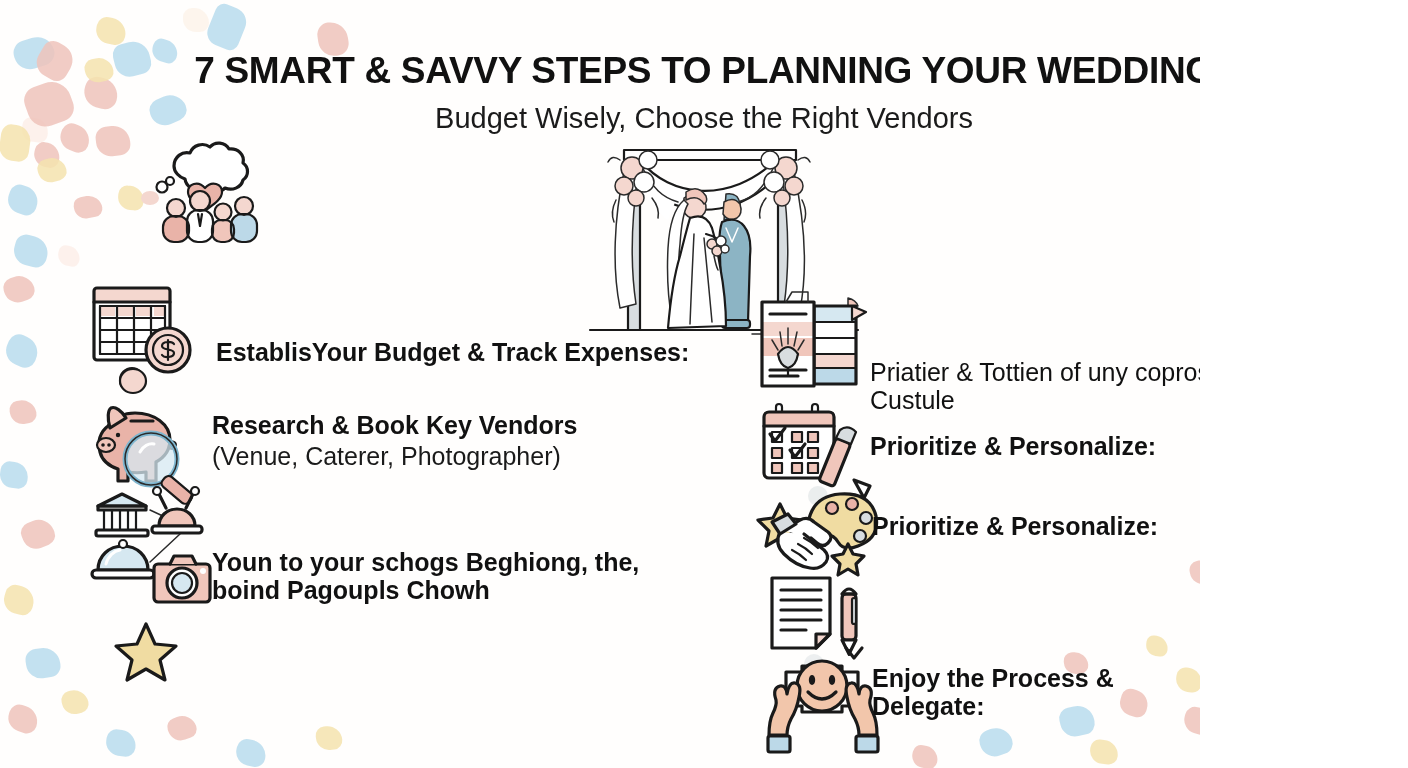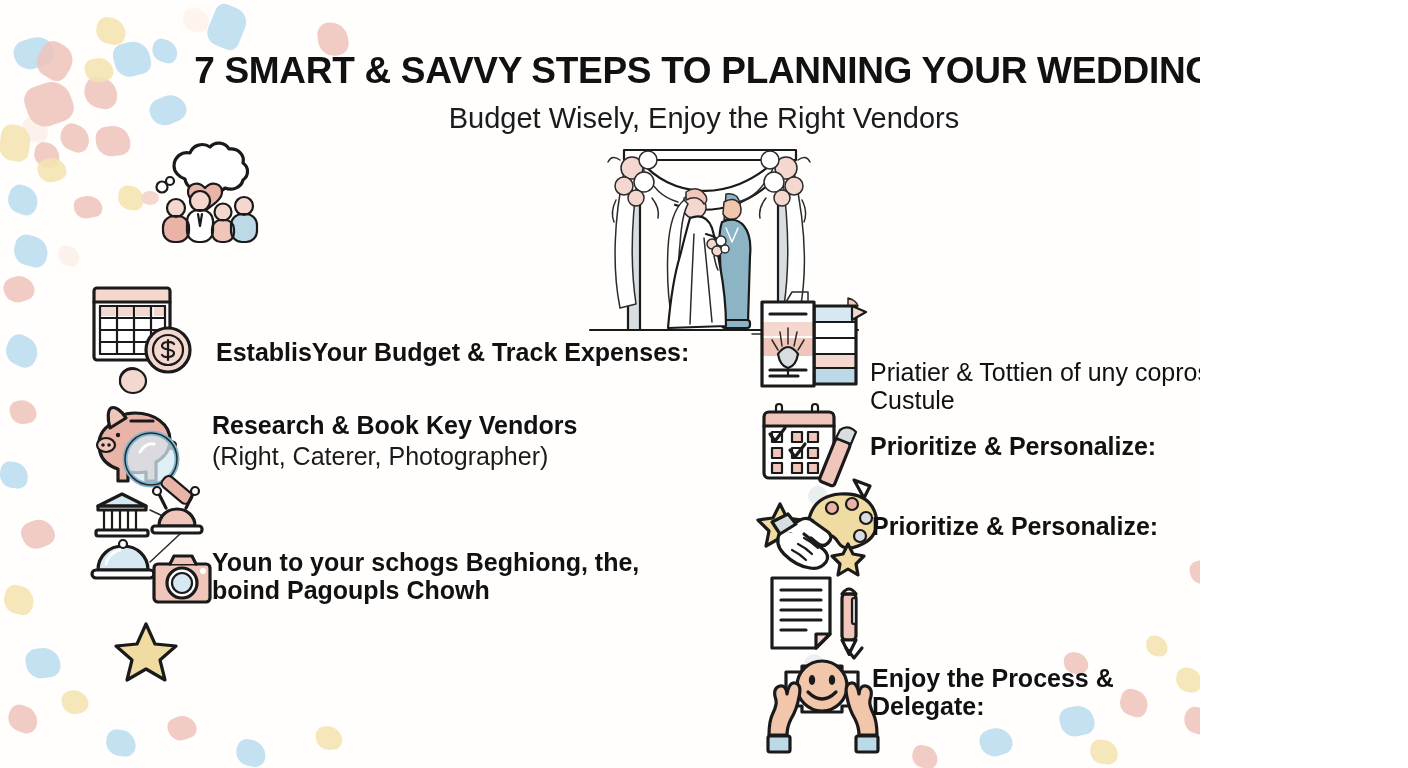--- a/index.html
+++ b/index.html
@@ -157,21 +157,21 @@
       <div class="confetti" style="left: 1252px; top: 736px; width: 30px; height: 26px; background: rgb(184, 220, 237); border-radius: 10px 16px 10px 14px; transform: rotate(-16deg);"></div>
       <div class="confetti" style="left: 1090px; top: 740px; width: 28px; height: 24px; background: rgb(245, 227, 174); border-radius: 9px 15px 9px 13px; transform: rotate(5deg);"></div>
       <div class="confetti" style="left: 980px; top: 728px; width: 32px; height: 28px; background: rgb(184, 220, 237); border-radius: 11px 17px 11px 15px; transform: rotate(-19deg);"></div>
       <div class="confetti" style="left: 912px; top: 746px; width: 26px; height: 22px; background: rgb(238, 195, 187); border-radius: 9px 15px 9px 13px; transform: rotate(13deg);"></div>
       <div class="confetti" style="left: 1064px; top: 652px; width: 24px; height: 22px; background: rgb(238, 195, 187); border-radius: 8px 14px 8px 12px; transform: rotate(-6deg);"></div>
       <div class="confetti" style="left: 1146px; top: 636px; width: 22px; height: 20px; background: rgb(245, 227, 174); border-radius: 7px 13px 7px 11px; transform: rotate(9deg);"></div>
     </div>
 
   <div id="title-block">
     <div id="main-title">7 SMART &amp; SAVVY STEPS TO PLANNING YOUR WEDDING</div>
-    <div id="subtitle">Budget Wisely, Enjoy the Right Vendors</div>
+    <div id="subtitle">Budget Wisely, Choose the Right Vendors</div>
   </div>
 
   <div class="icon-box" style="left:132px; top:140px;">
     <svg width="140" height="110" viewBox="0 0 140 110">
 
       <ellipse cx="18" cy="58" rx="9" ry="7" class="fl-pinkl"></ellipse>
       <circle cx="30" cy="47" r="5.5" class="fl-white"></circle>
         <circle cx="30" cy="47" r="5.5" class="ln-thin"></circle>
       <circle cx="38" cy="41" r="4" class="fl-white"></circle>
         <circle cx="38" cy="41" r="4" class="ln-thin"></circle>
@@ -591,21 +591,21 @@
       <rect x="94" y="88" width="22" height="16" rx="2" class="ln"></rect>
 
       <path d="M84 0 l8 10 l8 -10" class="ln"></path>
     </svg>
   </div>
 
 
   <div class="step-text bold" style="left:212px; top:411px;">Research &amp; Book Key Vendors</div>
 
   <div class="step-text bold" style="left:216px; top:338px;">EstablisYour Budget &amp; Track Expenses:</div>
-  <div class="step-text sub" style="left:212px; top:442px;">(Right, Caterer, Photographer)</div>
+  <div class="step-text sub" style="left:212px; top:442px;">(Venue, Caterer, Photographer)</div>
 
 
   <div class="step-text reg" style="left:212px; top:548px; width:490px;font-weight:bold;">Youn to your schogs Beghiong, the, boind Pagoupls Chowh</div>
 
   <div class="step-text reg" style="left:870px; top:358px; width:470px;">Priatier &amp; Tottien of uny coprostehocree Custule</div>
 
   <div class="step-text bold" style="left:870px; top:432px;">Prioritize &amp; Personalize:</div>
 
   <div class="step-text bold" style="left:872px; top:512px;">Prioritize &amp; Personalize:</div>
 

